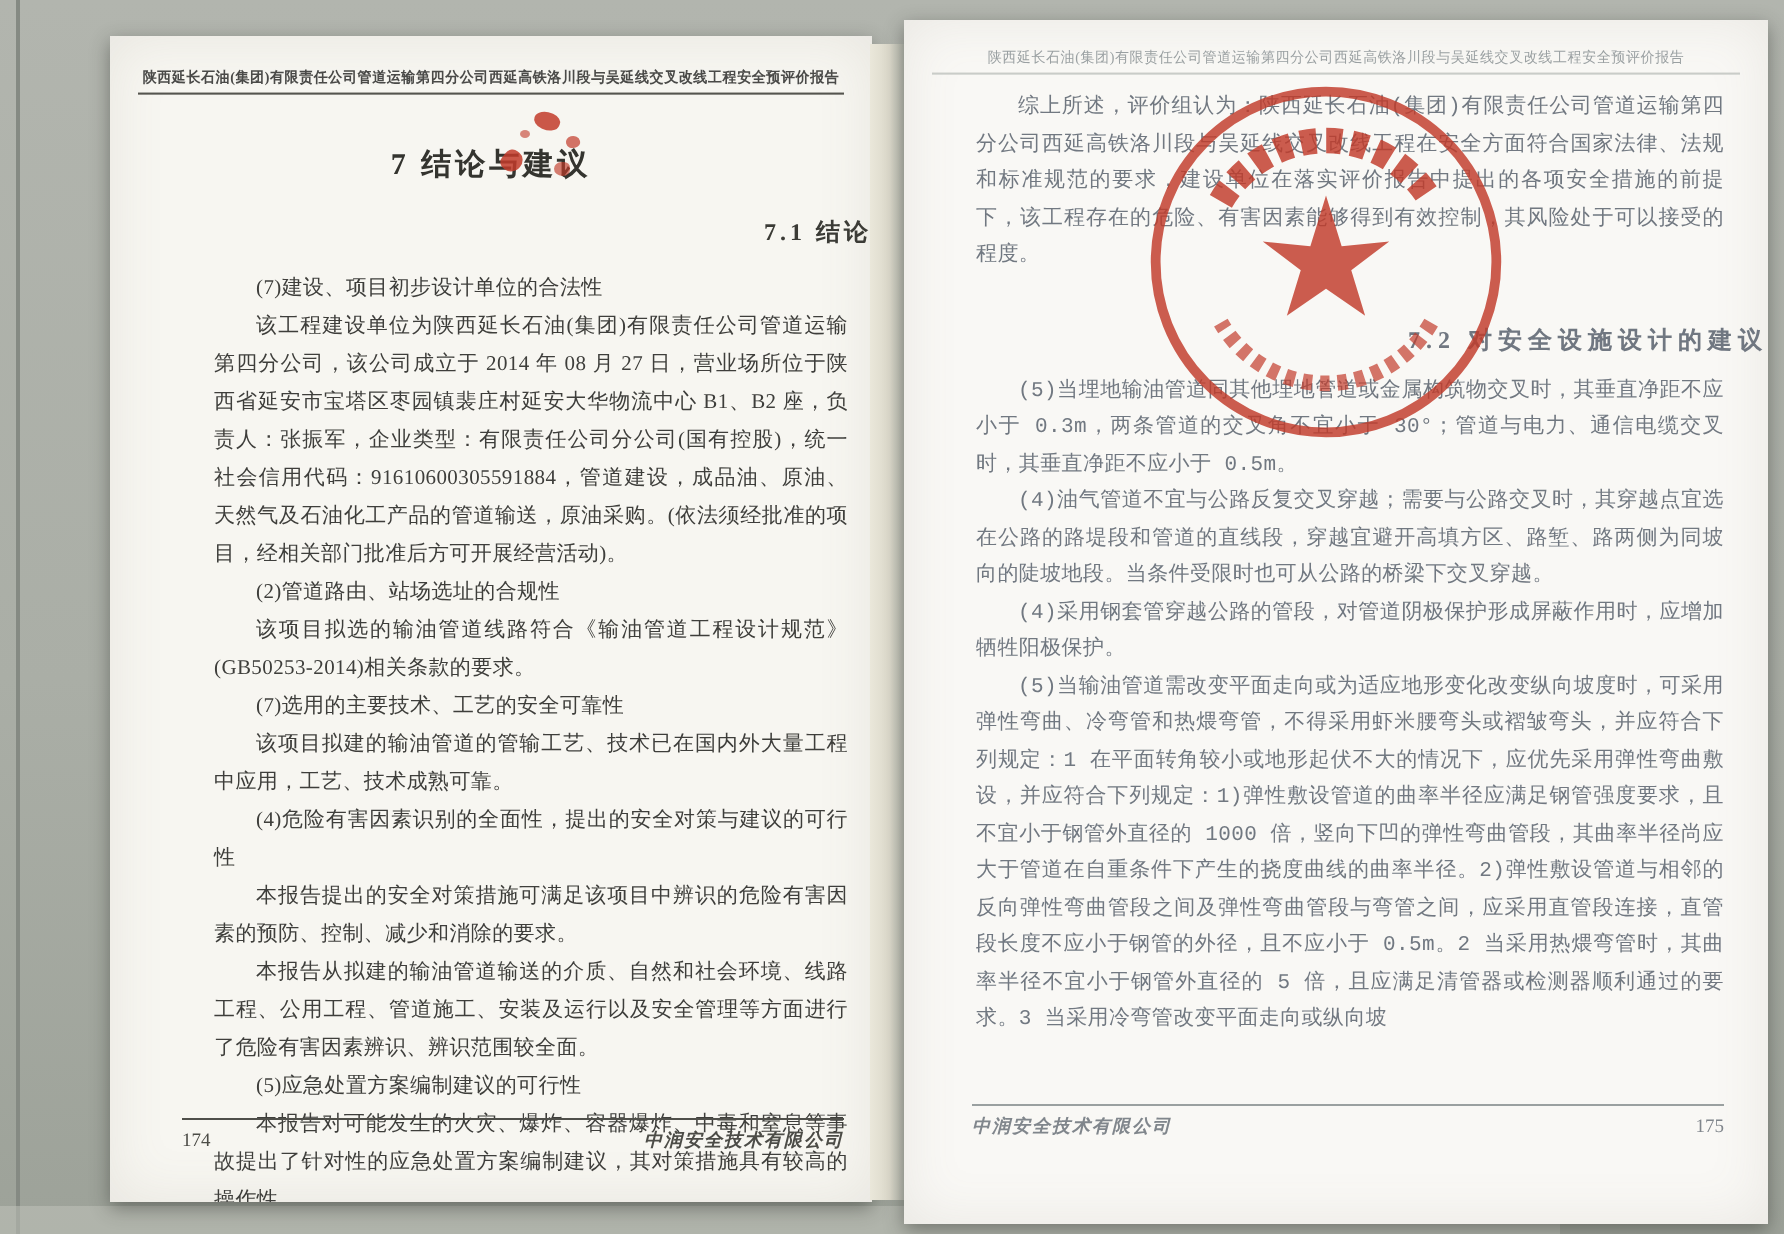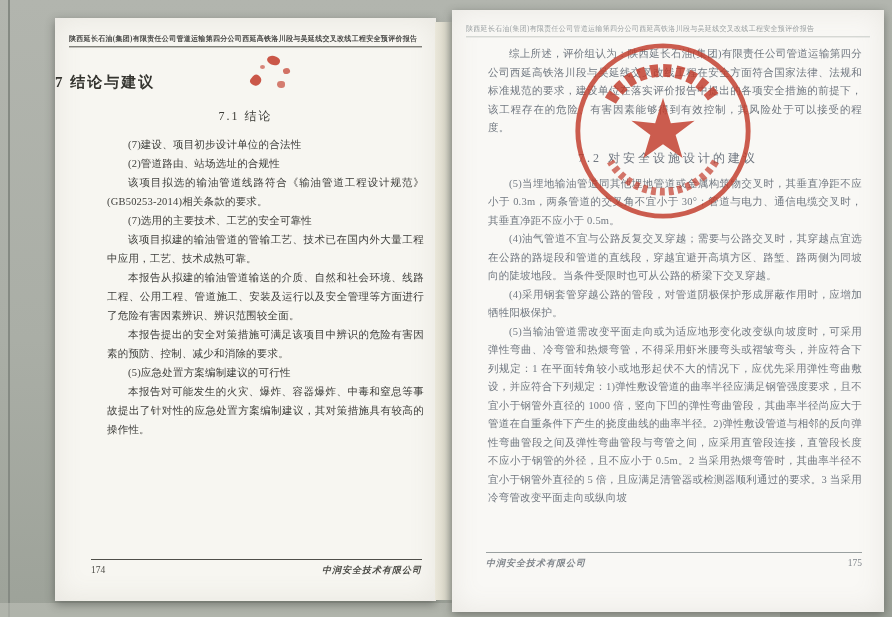--- a/index.html
+++ b/index.html
@@ -19,43 +19,43 @@
     overflow:hidden;
   }
   .page-left{left:55px;top:18px;width:381px;height:583px;}
   .page-right{left:452px;top:10px;width:432px;height:602px;background:#f9f8f5;}
   .page-stack-edge{
     position:absolute;left:435px;top:22px;width:17px;height:578px;
     background:linear-gradient(90deg,#eae7da 0%,#dcd9cb 55%,#b9bcb2 100%);
   }
 
   .page-header{
-    font-size:7px;font-weight:bold;color:#4a4a48;text-align:left;
+    font-size:7px;font-weight:bold;color:#4a4a48;text-align:center;
     letter-spacing:.3px;line-height:10px;
     margin:16px 14px 0 14px;
     padding-bottom:2px;border-bottom:1px solid #55554f;
     transform:scaleY(1.05);
     white-space:nowrap;overflow:hidden;
   }
   .page-right .page-header{
     color:#9aa0a2;border-bottom:1px solid #c9ccc8;font-weight:normal;margin-top:14px;
   }
 
   .doc-title{
-    font-size:15px;font-weight:bold;color:#34342f;
+    font-size:15px;font-weight:bold;color:#34342f;text-align:center;
     margin:26px 0 0 0;letter-spacing:2px;
   }
   .doc-subtitle{
-    font-size:12px;font-weight:normal;color:#3b3b36;text-align:center;
+    font-size:12px;font-weight:bold;color:#3b3b36;text-align:right;
     margin:16px 0 0 0;letter-spacing:2px;
   }
-  .page-right .doc-subtitle{color:#707781;margin:12px 0 6px 0;letter-spacing:3px;}
+  .page-right .doc-subtitle{color:#707781;margin:24px 0 6px 0;letter-spacing:3px;}
 
   .body-text{margin:10px 12px 0 52px;}
-  .page-right .body-text{margin:8px 22px 0 36px;}
+  .page-right .body-text{margin:8px 22px 0 36px;font-family:Liberation Mono, monospace;}
   .body-text p{
     margin:0;font-size:10.5px;line-height:19px;color:#3e3e3b;
     text-align:justify;text-indent:2em;letter-spacing:.2px;
   }
   .page-right .body-text p{line-height:18.5px;color:#717881;}
 
   .page-footer{
     position:absolute;left:36px;right:14px;bottom:24px;
     border-top:1.5px solid #4f4f4a;
     display:flex;justify-content:space-between;align-items:baseline;
@@ -91,26 +91,28 @@
     <span class="ink-splat splat-b"></span>
     <span class="ink-splat splat-c"></span>
     <span class="ink-splat splat-d"></span>
     <span class="ink-splat splat-e"></span>
 
     <h1 class="doc-title">7 结论与建议</h1>
     <h2 class="doc-subtitle">7.1 结论</h2>
 
     <div class="body-text">
       <p>(7)建设、项目初步设计单位的合法性</p>
+      <p>该工程建设单位为陕西延长石油(集团)有限责任公司管道运输第四分公司，该公司成立于 2014 年 08 月 27 日，营业场所位于陕西省延安市宝塔区枣园镇裴庄村延安大华物流中心 B1、B2 座，负责人：张振军，企业类型：有限责任公司分公司(国有控股)，统一社会信用代码：91610600305591884，管道建设，成品油、原油、天然气及石油化工产品的管道输送，原油采购。(依法须经批准的项目，经相关部门批准后方可开展经营活动)。</p>
       <p>(2)管道路由、站场选址的合规性</p>
       <p>该项目拟选的输油管道线路符合《输油管道工程设计规范》(GB50253-2014)相关条款的要求。</p>
       <p>(7)选用的主要技术、工艺的安全可靠性</p>
       <p>该项目拟建的输油管道的管输工艺、技术已在国内外大量工程中应用，工艺、技术成熟可靠。</p>
+      <p>(4)危险有害因素识别的全面性，提出的安全对策与建议的可行性</p>
+      <p>本报告提出的安全对策措施可满足该项目中辨识的危险有害因素的预防、控制、减少和消除的要求。</p>
       <p>本报告从拟建的输油管道输送的介质、自然和社会环境、线路工程、公用工程、管道施工、安装及运行以及安全管理等方面进行了危险有害因素辨识、辨识范围较全面。</p>
-      <p>本报告提出的安全对策措施可满足该项目中辨识的危险有害因素的预防、控制、减少和消除的要求。</p>
       <p>(5)应急处置方案编制建议的可行性</p>
       <p>本报告对可能发生的火灾、爆炸、容器爆炸、中毒和窒息等事故提出了针对性的应急处置方案编制建议，其对策措施具有较高的操作性。</p>
     </div>
 
     <div class="page-footer">
       <span class="footer-page-num">174</span>
       <span class="footer-company">中润安全技术有限公司</span>
     </div>
   </div>
 

